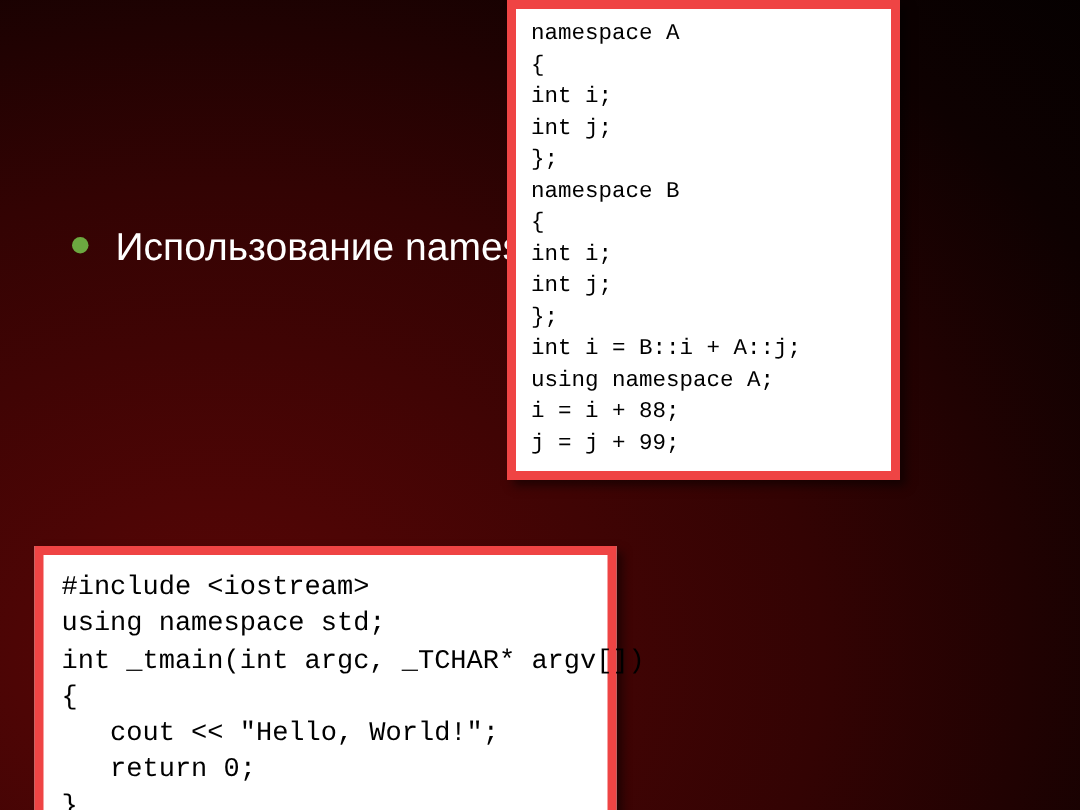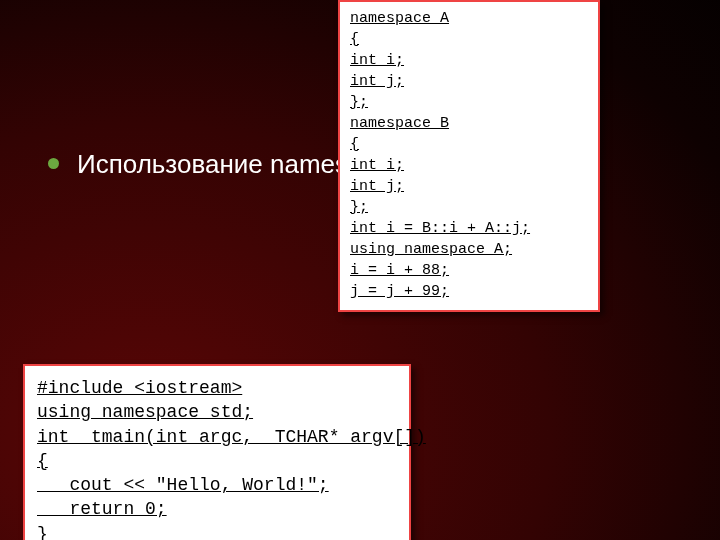--- a/index.html
+++ b/index.html
@@ -29,24 +29,23 @@
   .bullet-text {
     color: #ffffff;
     font-size: 26px;
     line-height: 1.3;
     font-family: Arial, sans-serif;
   }
   .code-box {
     background: #ffffff;
     color: #000000;
     font-family: "Courier New", monospace;
-    border: 2px solid #ef4444;
+    border: 6px solid #ef4444;
     box-shadow: 4px 4px 6px rgba(0,0,0,0.5);
     white-space: pre;
-    text-decoration: underline;
   }
   .code-box-1 {
     position: absolute;
     left: 338px;
     top: 0px;
     width: 262px;
     font-size: 15px;
     line-height: 1.4;
     padding: 6px 10px 8px 10px;
   }

